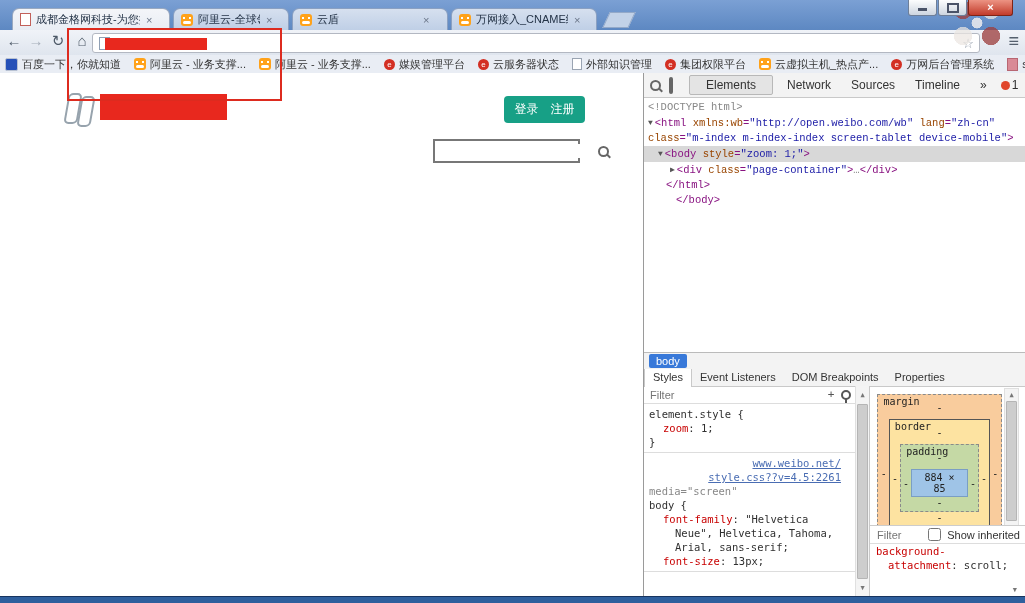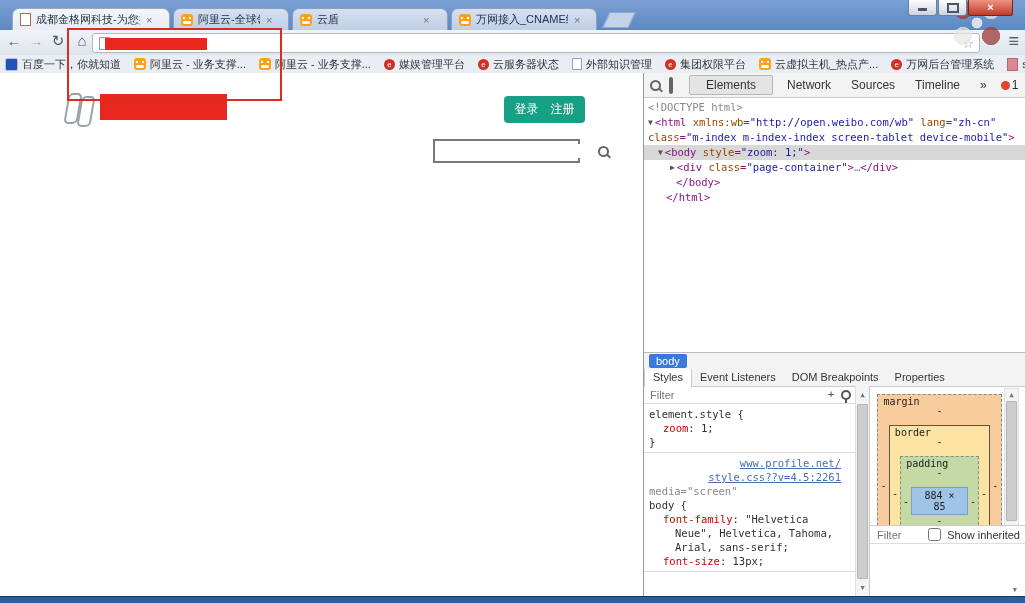--- a/index.html
+++ b/index.html
@@ -78,21 +78,21 @@
   .dt-sep{width:1px;height:16px;background:#ccc;}
   .dt-tab{padding:3px 6px;color:#333;}
   .dt-tab.active{background:#e4e4e4;border:1px solid #b8b8b8;border-radius:2px;padding:2px 16px;}
   .dt-right{margin-left:auto;display:flex;align-items:center;gap:9px;}
   .err-dot{width:9px;height:9px;border-radius:50%;background:#e0462c;display:inline-block;}
   .console-ic{font-family:"DejaVu Sans Mono",monospace;font-weight:bold;font-size:11px;color:#555;}
   .device-ic{width:8px;height:13px;border:2px solid #666;border-radius:2px;}
 
   .dt-tree{position:absolute;left:0;top:24px;right:0;height:255px;overflow:hidden;
     font-family:"DejaVu Sans Mono",monospace;font-size:10.5px;line-height:15px;padding-top:3px;}
-  .tl{padding:0 4px;}
+  .tl{padding:0 4px;font-family:Liberation Mono, monospace;}
   .tl.i1{padding-left:14px;}
   .tl.i2{padding-left:26px;}
   .tl.i2b{padding-left:32px;}
   .tl.i1b{padding-left:22px;}
   .tl.sel{background:#d8d8d8;}
   .tag{color:#881280;} .atn{color:#994500;} .atv{color:#1a1aa6;}
   .gry{color:#888;} .arw{color:#555;font-size:8px;vertical-align:1px;padding-right:2px;}
   .pln{color:#303030;} .prop{color:#c80000;}
   .lnk{color:#4a6db3;text-decoration:underline;}
   .sw{display:inline-block;width:9px;height:9px;border:1px solid #999;margin:0 3px;vertical-align:-1px;}
@@ -124,21 +124,21 @@
   .sb-v{position:absolute;right:0;top:0;bottom:0;width:13px;background:#f4f4f4;border-left:1px solid #e0e0e0;
     display:flex;flex-direction:column;align-items:center;justify-content:space-between;padding:2px 0;}
   .sb-arrow{color:#777;font-size:7px;}
   .sb-thumb{width:9px;flex:1;margin:2px 0;background:#cdcdcd;border:1px solid #b5b5b5;border-radius:1px;}
 
   .right-pane{position:absolute;left:226px;top:0;right:0;bottom:0;overflow:hidden;
     font-family:"DejaVu Sans Mono",monospace;font-size:10.5px;}
   .metrics{position:absolute;left:0;top:0;right:0;height:139px;overflow:hidden;}
   .bm-wrap{margin:8px 26px 0 10px;display:flex;justify-content:center;}
   .bml{display:flex;flex-direction:column;color:#222;font-size:10px;}
-  .bml-top{position:relative;height:30px;display:flex;justify-content:center;align-items:center;}
+  .bml-top{position:relative;height:24px;display:flex;justify-content:center;align-items:center;}
   .bml-name{position:absolute;left:5px;top:1px;}
   .bml-mid{display:flex;align-items:center;justify-content:center;}
   .bml-dash{width:13px;text-align:center;}
   .bml-bot{height:14px;text-align:center;}
   .margin-l{background:#f9cc9d;border:1px dashed #8a8a8a;}
   .border-l{background:#fde3a1;border:1px solid #555;}
   .padding-l{background:#c5d9a5;border:1px dashed #8a8a8a;}
   .content-l{background:#9fc4e7;border:1px solid #7a9ec4;padding:2px 10px;text-align:center;}
   .metrics-sb{position:absolute;right:6px;top:2px;height:132px;width:13px;background:#f4f4f4;border:1px solid #e0e0e0;
     display:flex;flex-direction:column;align-items:center;padding:2px 0;}
@@ -288,22 +288,22 @@
         <span class="console-ic">&gt;_</span>
 
       </span>
     </div>
 
     <div class="dt-tree">
       <div class="tl"><span class="gry">&lt;!DOCTYPE html&gt;</span></div>
       <div class="tl"><span class="arw">▼</span><span class="tag">&lt;html</span><span class="atn"> xmlns:wb</span><span class="tag">=</span><span class="atv">"http://open.weibo.com/wb"</span><span class="atn"> lang</span><span class="tag">=</span><span class="atv">"zh-cn"</span><span class="atn"> class</span><span class="tag">=</span><span class="atv">"m-index m-index-index screen-tablet device-mobile"</span><span class="tag">&gt;</span></div>
       <div class="tl i1 sel"><span class="arw">▼</span><span class="tag">&lt;body</span><span class="atn"> style</span><span class="tag">=</span><span class="atv">"zoom: 1;"</span><span class="tag">&gt;</span></div>
       <div class="tl i2"><span class="arw">▶</span><span class="tag">&lt;div</span><span class="atn"> class</span><span class="tag">=</span><span class="atv">"page-container"</span><span class="tag">&gt;</span><span class="gry">…</span><span class="tag">&lt;/div&gt;</span></div>
+      <div class="tl i1b"><span class="tag">&lt;/html&gt;</span></div>
       <div class="tl i2b"><span class="tag">&lt;/body&gt;</span></div>
-      <div class="tl i1b"><span class="tag">&lt;/html&gt;</span></div>
     </div>
 
     <div class="dt-crumb">
       <span class="crumb-chip">body</span>
     </div>
 
     <div class="dt-sidetabs">
       <span class="stab active">Styles</span>
       <span class="stab">Event Listeners</span>
       <span class="stab">DOM Breakpoints</span>
@@ -318,21 +318,21 @@
           <span class="pin-ic"></span>
           <span class="fr-ic">◆</span>
         </div>
         <div style="padding-right:14px">
           <div class="rule">
             <div class="sel-line">element.style {</div>
             <div class="p"><span class="prop">zoom</span><span class="pln">: 1;</span></div>
             <div class="sel-line">}</div>
           </div>
           <div class="rule">
-            <span class="rlink"><span class="lnk">www.profile.net/</span><br><span class="lnk">style.css??v=4.5:2261</span></span>
+            <span class="rlink"><span class="lnk">www.weibo.net/</span><br><span class="lnk">style.css??v=4.5:2261</span></span>
             <div class="media">media="screen"</div>
             <div class="sel-line">body {</div>
             <div class="p"><span class="prop">font-family</span><span class="pln">: "Helvetica Neue", Helvetica, Tahoma, Arial, sans-serif;</span></div>
             <div class="p"><span class="prop">font-size</span><span class="pln">: 13px;</span></div>
 
           </div>
 
         </div>
         <div class="sb-v">
           <span class="sb-arrow">▲</span>
@@ -385,20 +385,21 @@
           </div>
         </div>
         <div class="computed-head">
           <input type="text" placeholder="Filter" style="">
           <label>
               <input type="checkbox" style="">
               <span>Show inherited</span>
             </label>
         </div>
         <div class="computed-body">
+          <div class="cline"><span class="prop">background-attachment</span><span class="pln">: scroll;</span></div>
 
         </div>
         <span class="computed-down sb-arrow">▼</span>
       </div>
     </div>
   </div>
 
   <div class="bottomframe"></div>
 </div>
 

